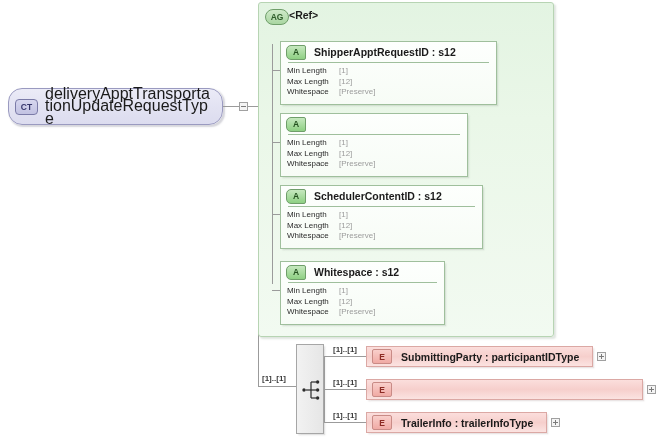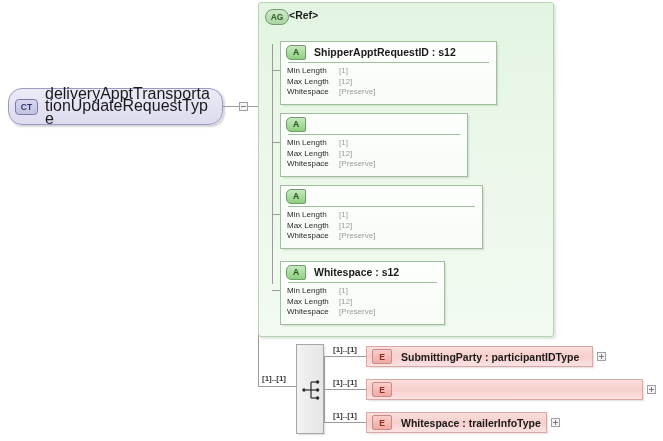--- a/index.html
+++ b/index.html
@@ -331,20 +331,21 @@
       <div class="facet-row">
         <span class="facet-name">Whitespace</span>
         <span class="facet-val">[Preserve]</span>
       </div>
     </div>
   </div>
 
   <div class="attr-box" style="left:280px; top:185px; width:203px; height:64px;">
     <div class="attr-head">
       <span class="a-badge">A</span>
+      <span class="a-title">SchedulerContentID : s12</span>
     </div>
     <div class="attr-sep"></div>
     <div class="facets">
       <div class="facet-row">
         <span class="facet-name">Min Length</span>
         <span class="facet-val">[1]</span>
       </div>
       <div class="facet-row">
         <span class="facet-name">Max Length</span>
         <span class="facet-val">[12]</span>
@@ -409,17 +410,17 @@
 
   <span class="card" style="left:333px; top:378px;">[1]..[1]</span>
   <div class="el-box" style="left:366px; top:379px; width:277px;">
     <span class="e-badge">E</span>
   </div>
   <div class="pmbox plus" style="left:647px; top:385px;"></div>
 
   <span class="card" style="left:333px; top:411px;">[1]..[1]</span>
   <div class="el-box" style="left:366px; top:412px; width:181px;">
     <span class="e-badge">E</span>
-    <span class="e-title">Whitespace : trailerInfoType</span>
+    <span class="e-title">TrailerInfo : trailerInfoType</span>
   </div>
   <div class="pmbox plus" style="left:551px; top:418px;"></div>
 
 </div>
 
 </body></html>

